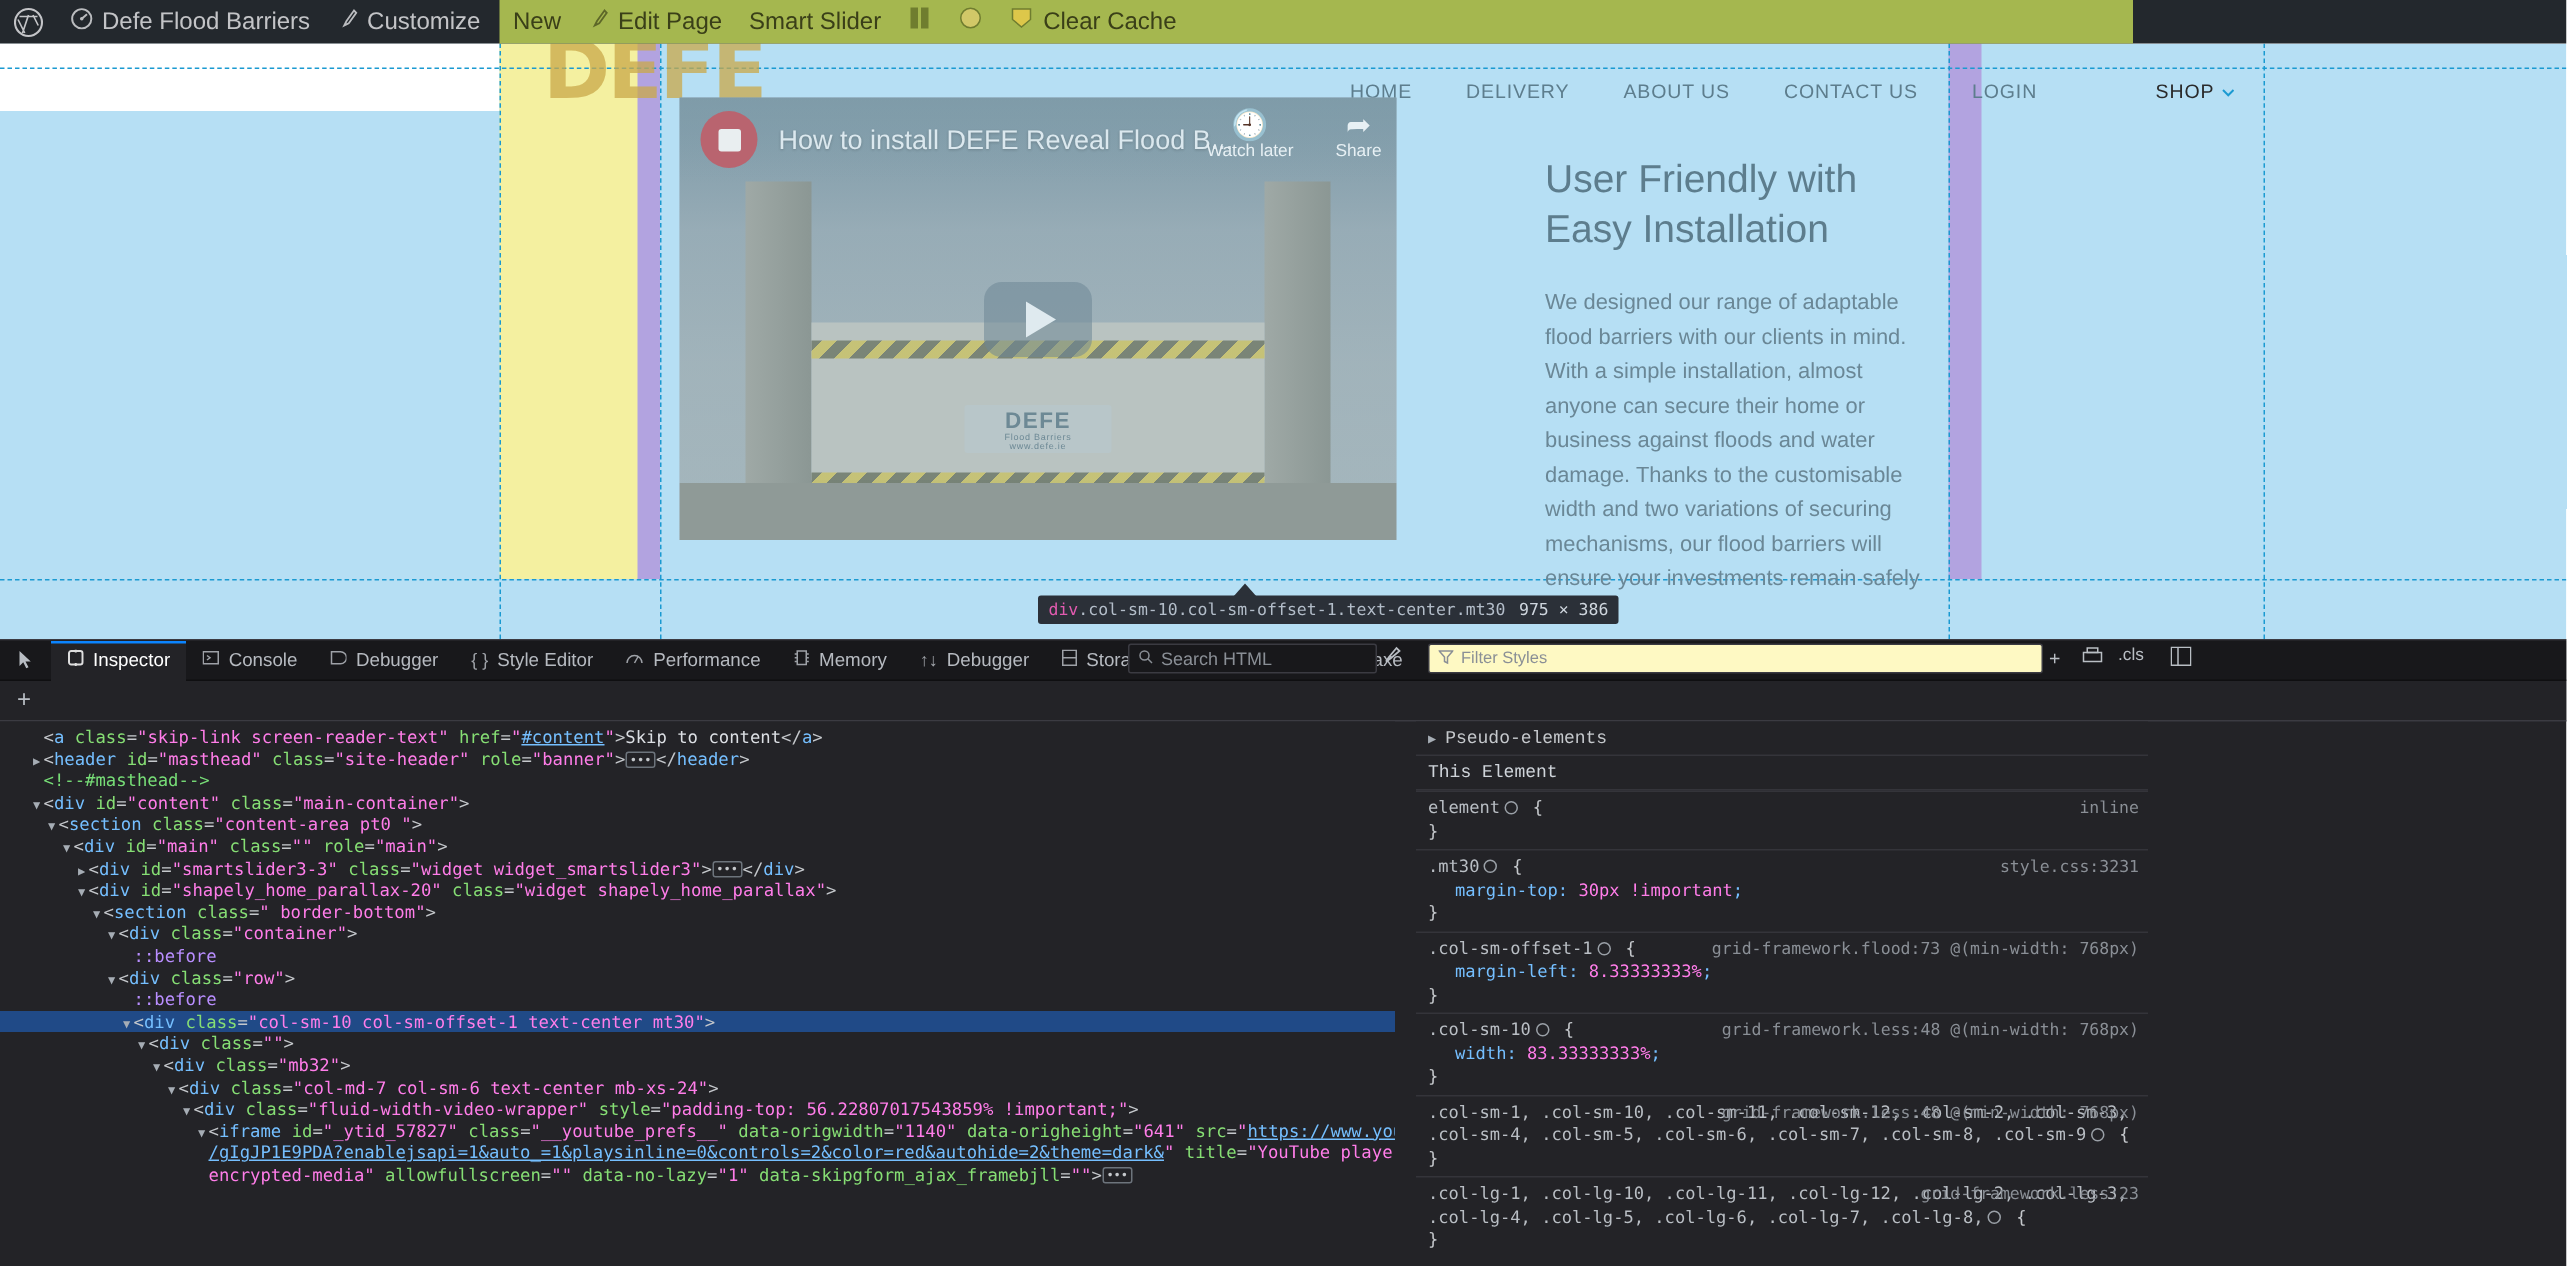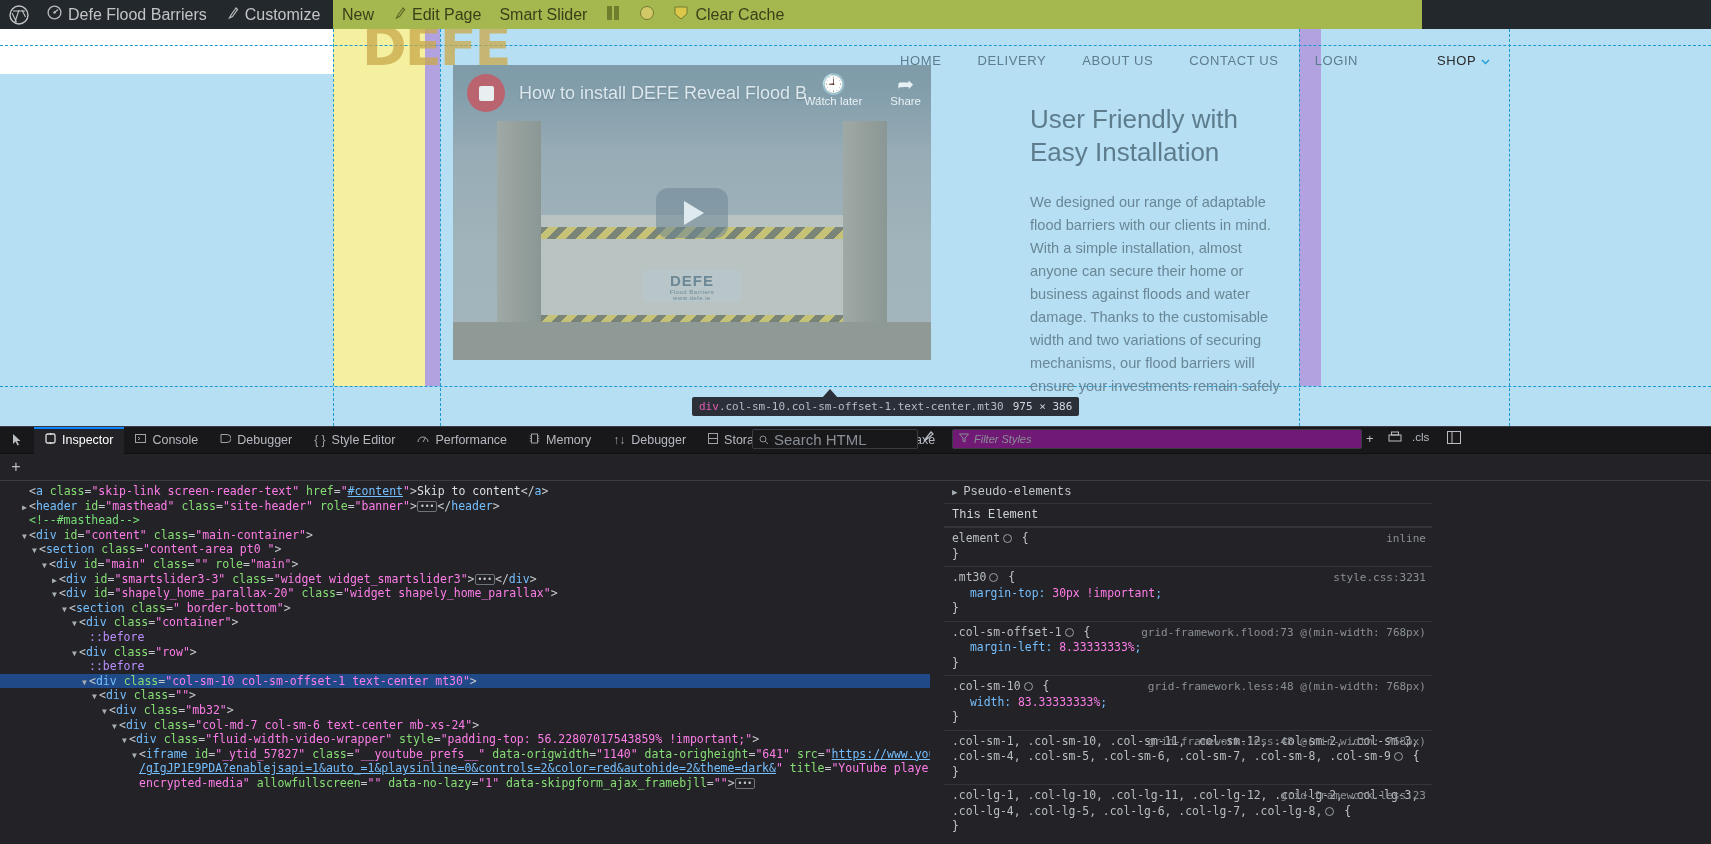--- a/index.html
+++ b/index.html
@@ -258,32 +258,32 @@
   #dt-plus {
     width: 32px; height: 27px; display: flex;
     align-items: center; justify-content: center;
     color: #b9bec4; font-size: 16px;
   }
   #html-search {
     position: absolute; left: 752px; top: 2px;
     width: 166px; height: 20px;
     background: #18181b; border: 1px solid #3b3b42; border-radius: 2px;
     display: flex; align-items: center; gap: 5px;
-    padding: 0 6px; color: #8a8f96; font-size: 15px;
+    padding: 0 6px; color: #8a8f96; font-size: 12px;
   }
   #eyedrop {
     position: absolute; left: 920px; top: 3px;
     color: #b9bec4;
   }
   #filter-styles {
     position: absolute; left: 952px; top: 2px;
     width: 410px; height: 20px;
-    background: #701a75; border: 1px solid #3b3b42; border-radius: 2px;
+    background: #fef9c3; border: 1px solid #3b3b42; border-radius: 2px;
     display: flex; align-items: center; gap: 5px;
-    padding: 0 6px; color: #8a8f96; font-size: 11px; font-style: italic;
+    padding: 0 6px; color: #8a8f96; font-size: 11px;
   }
   .r2-icon {
     position: absolute; top: 4px; color: #b9bec4; font-size: 13px;
   }
 
   
   #markup {
     position: absolute; left: 0; top: 54px;
     width: 930px; height: 364px;
     background: #232327;

